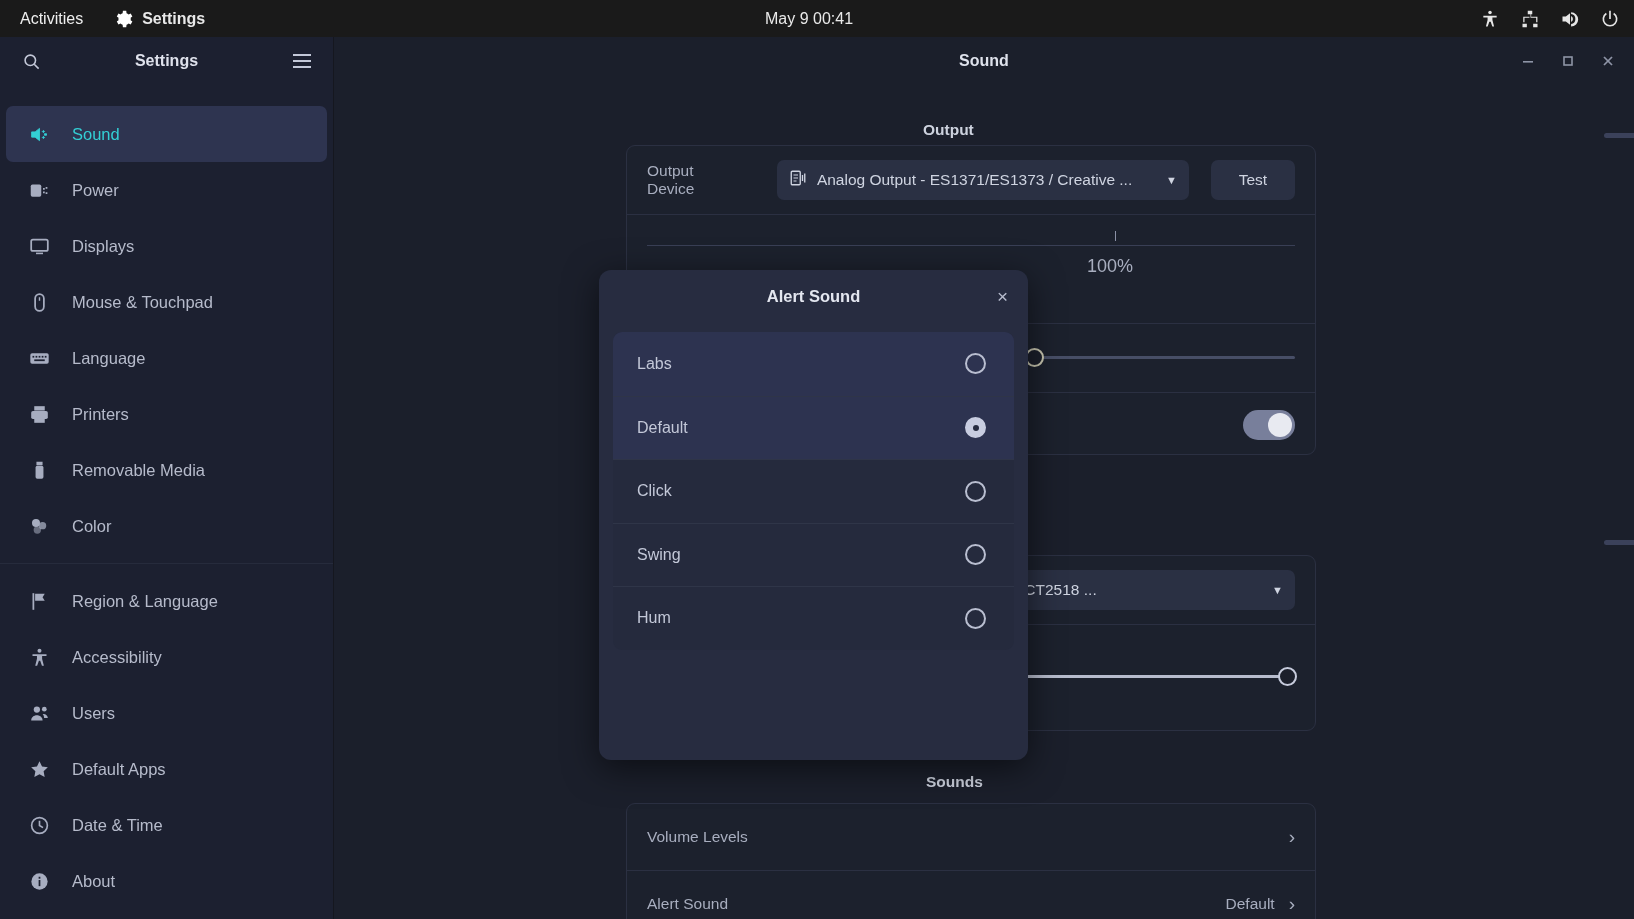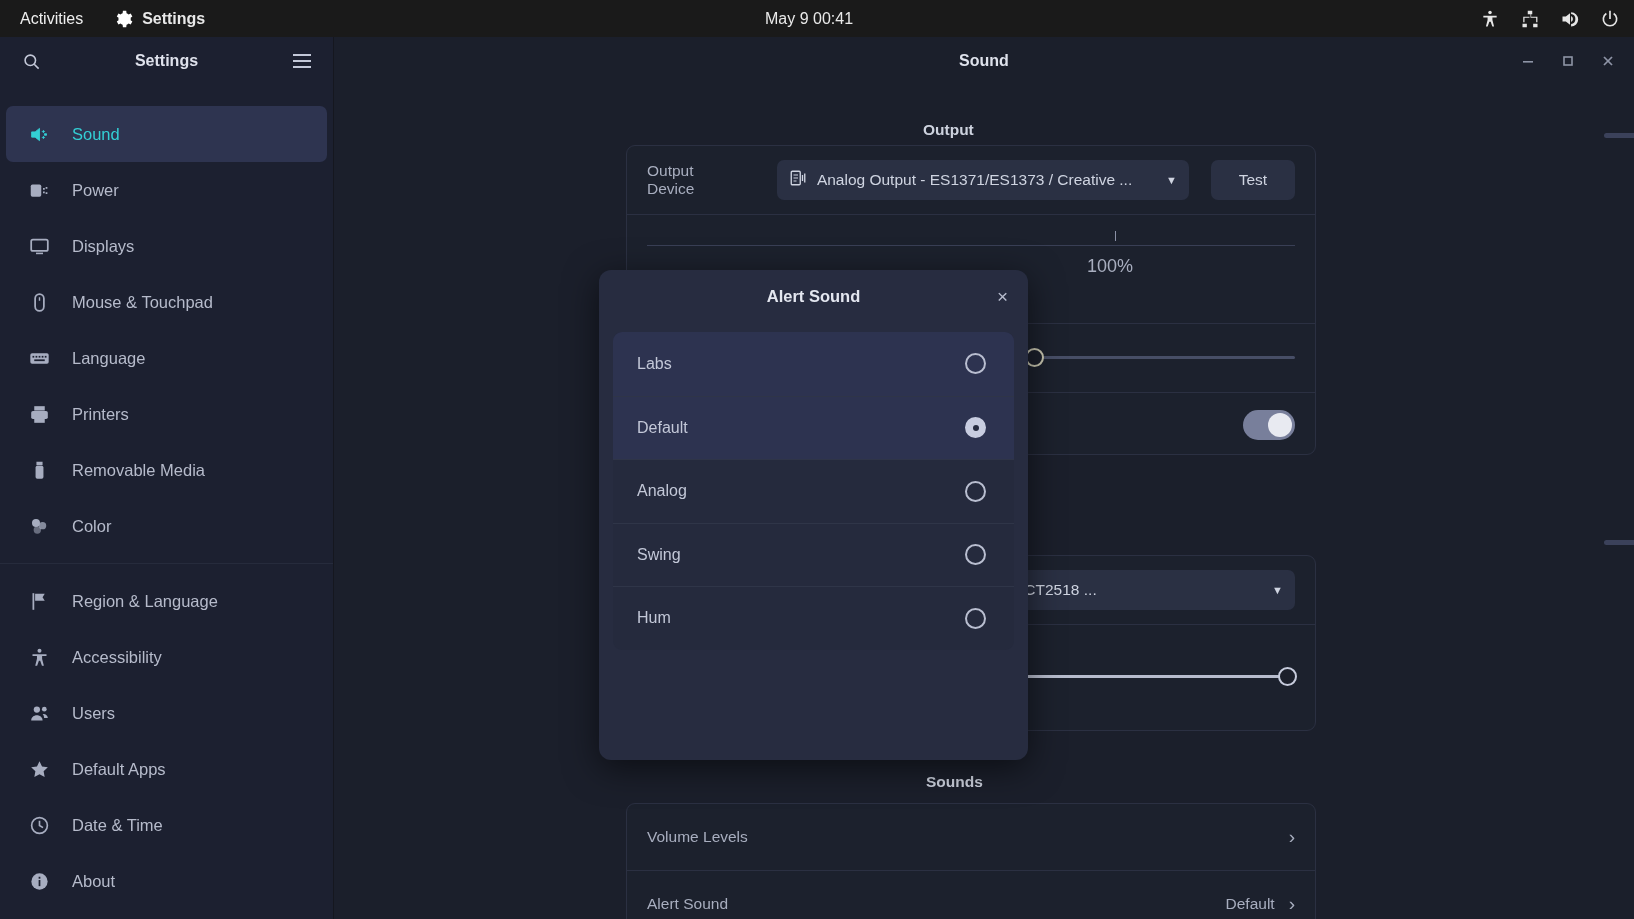--- a/index.html
+++ b/index.html
@@ -464,21 +464,21 @@
     <div id="radio-list">
         <div class="radio-row hl">
           <span>Labs</span>
           <span class="radio-mark"></span>
         </div>
         <div class="radio-row hl">
           <span>Default</span>
           <span class="radio-mark on"></span>
         </div>
         <div class="radio-row">
-          <span>Analog</span>
+          <span>Click</span>
           <span class="radio-mark"></span>
         </div>
         <div class="radio-row">
           <span>Swing</span>
           <span class="radio-mark"></span>
         </div>
         <div class="radio-row">
           <span>Hum</span>
           <span class="radio-mark"></span>
         </div>

